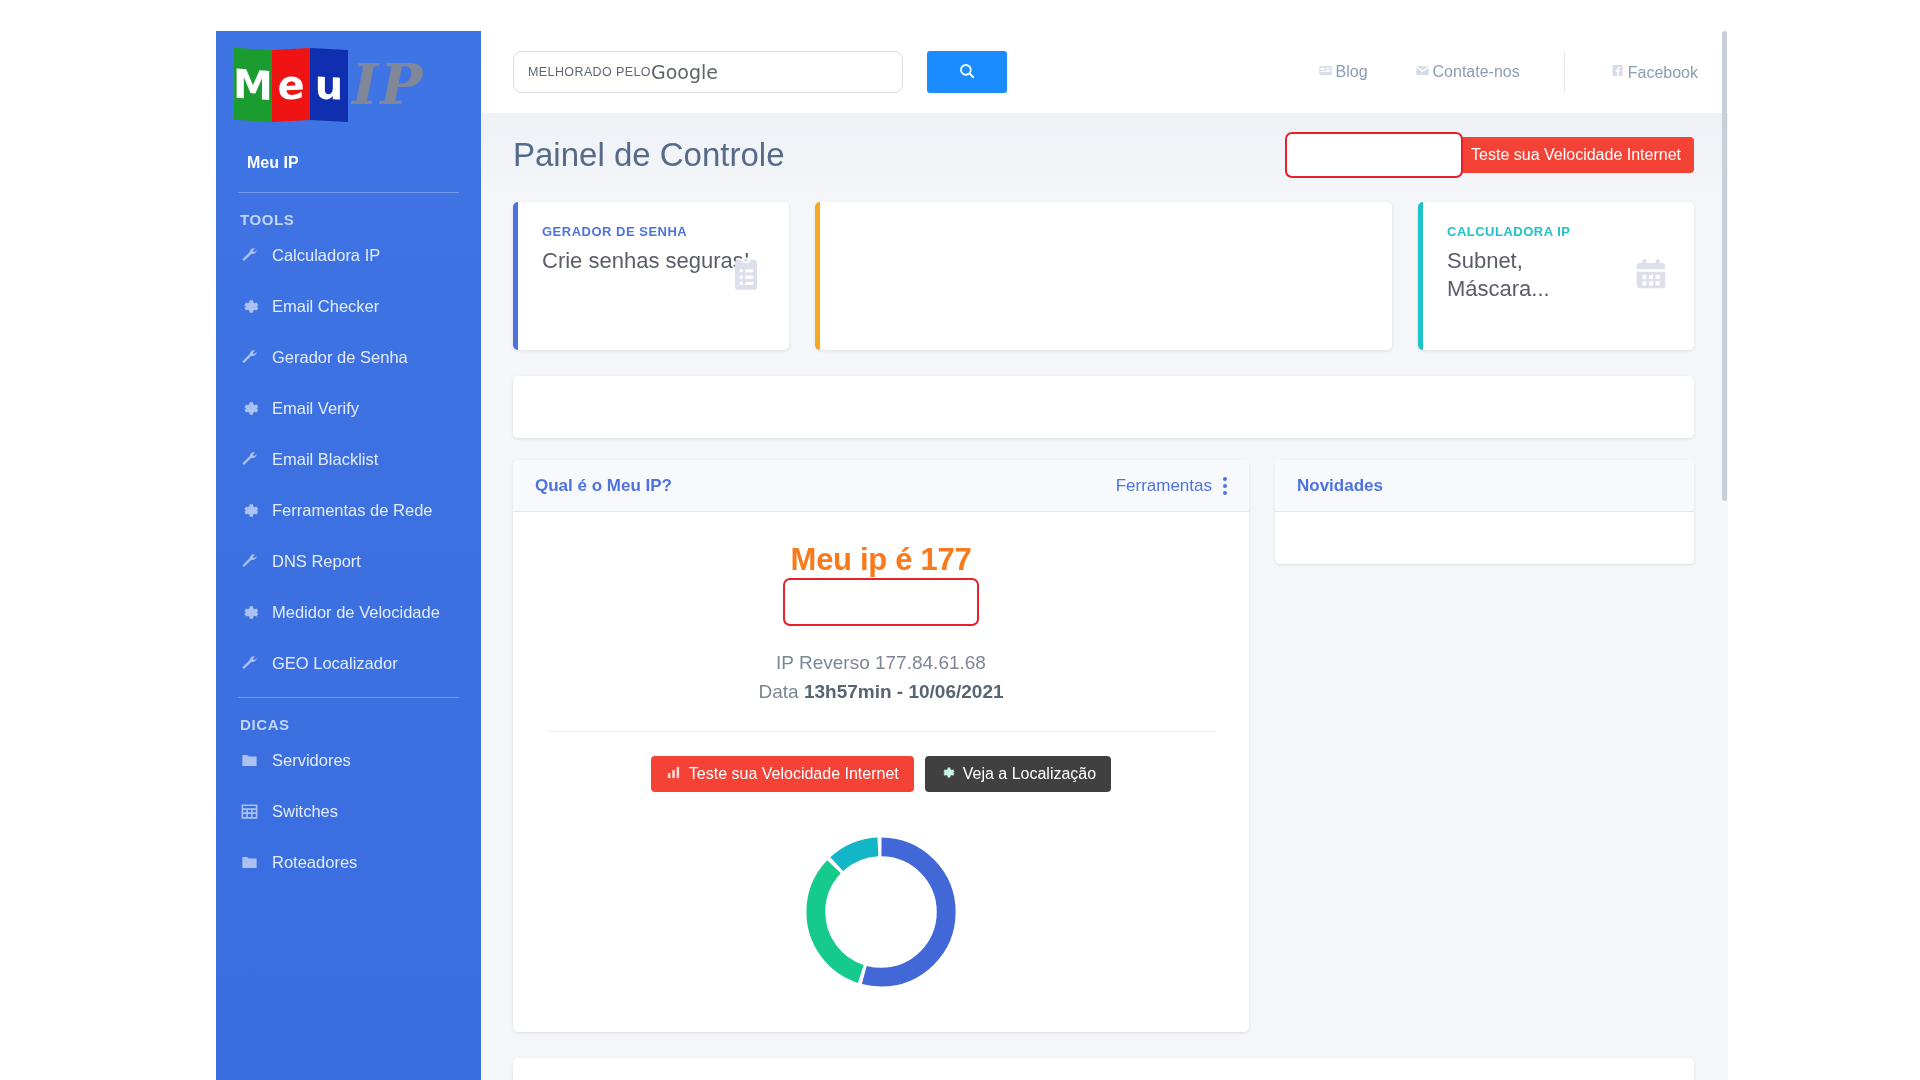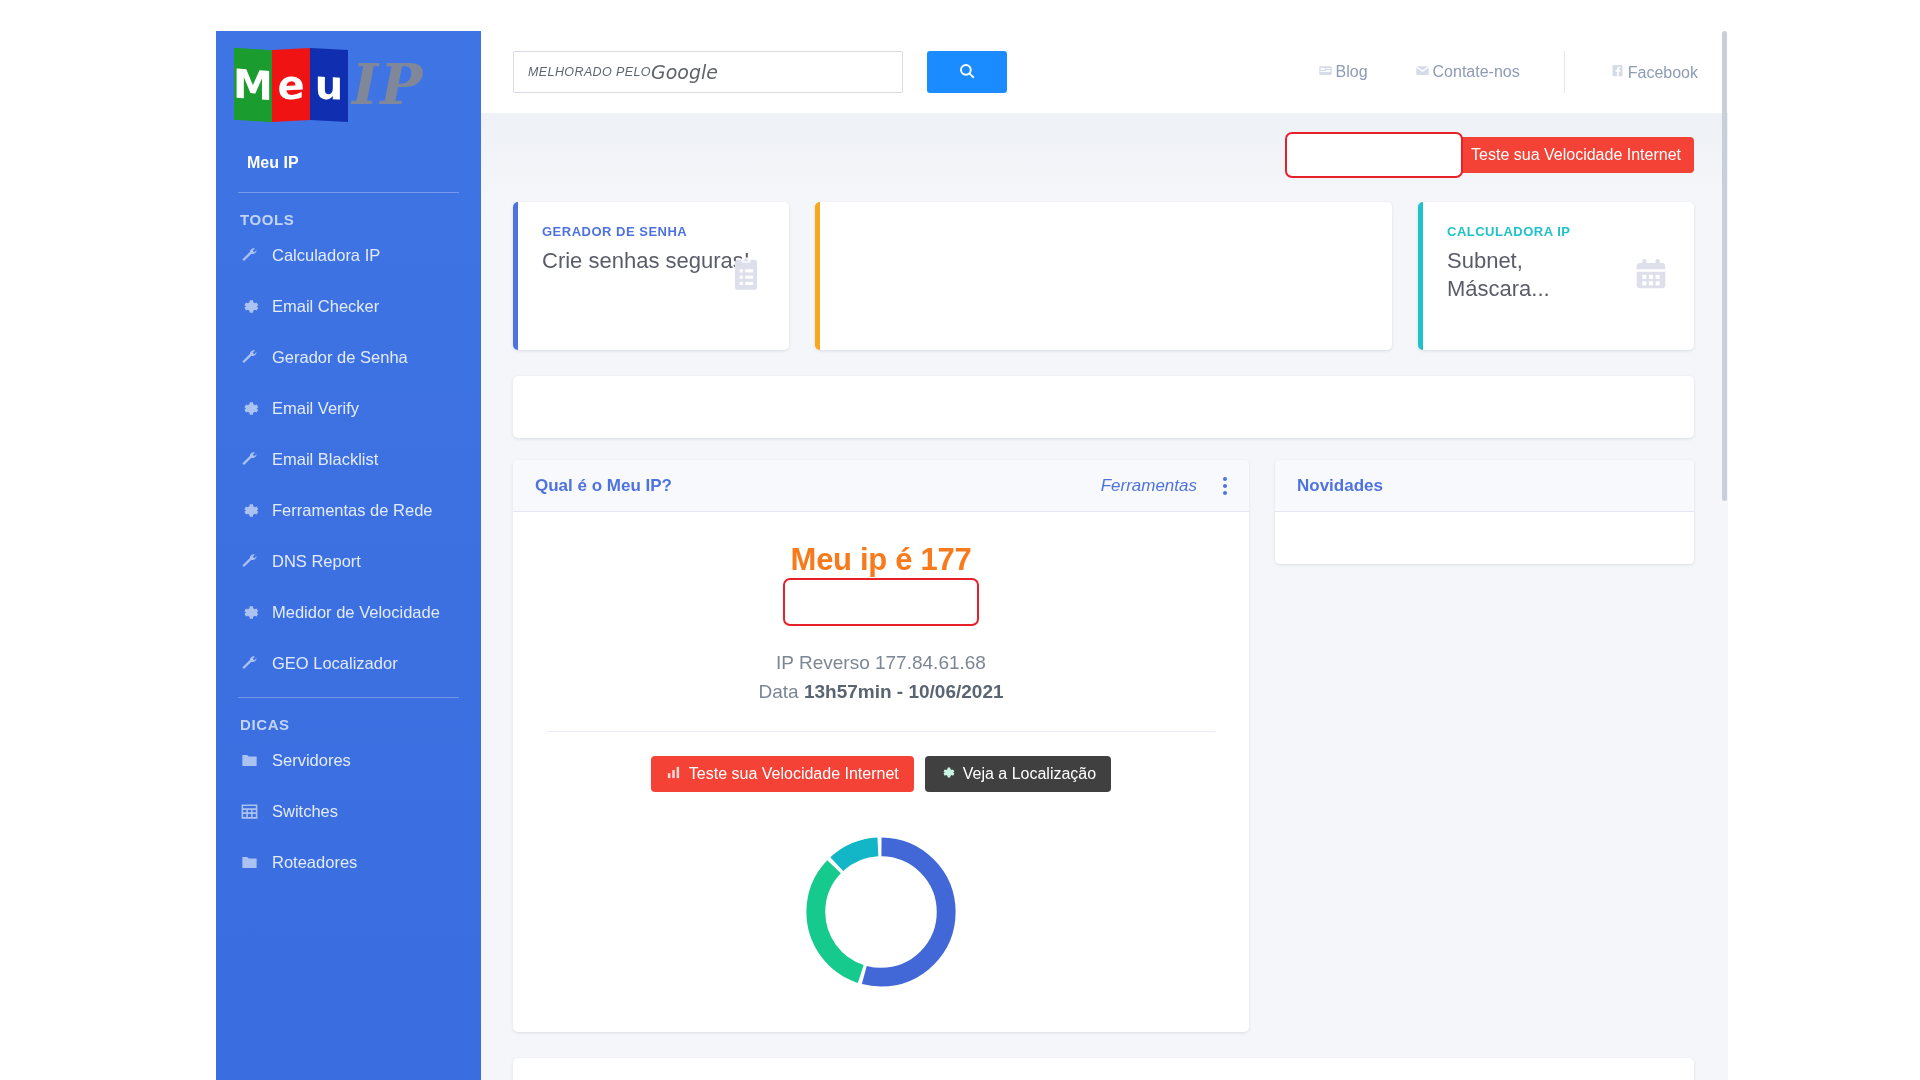--- a/index.html
+++ b/index.html
@@ -33,22 +33,22 @@
                padding:16px 0 16px 24px; line-height:1; }
   .side-item .ic { width:19px; height:19px; flex:0 0 19px; opacity:.72; }
   .side-item .ic svg { width:19px; height:19px; display:block; fill:#d7e2f8; }
 
   
   #content { flex:1; min-width:0; background:#f4f6f9; position:relative; overflow:hidden; }
 
   
   #topbar { height:82px; background:#fff; display:flex; align-items:center;
             padding:0 30px 0 32px; }
-  .search-box { width:390px; height:42px; border:1px solid #d9dde3; border-radius:1px;
-                background:#fff; display:flex; align-items:center; padding:0 14px;font-style:italic; }
+  .search-box { width:390px; height:42px; border:1px solid #d9dde3; border-radius:8px;
+                background:#fff; display:flex; align-items:center; padding:0 14px; }
   .sb-pre { font-size:12.5px; color:#5d6672; letter-spacing:.4px; }
   .sb-goog { font-size:19px; color:#5f6368; font-family:"DejaVu Sans", sans-serif;}
   .search-btn { width:80px; height:42px; background:#1a8cff; border-radius:3px; margin-left:24px;
                 display:flex; align-items:center; justify-content:center; border:none; }
   .search-btn svg { width:18px; height:18px; fill:none; stroke:#fff; stroke-width:2.4; }
   .top-right { margin-left:auto; display:flex; align-items:center; }
   .tlink { display:flex; align-items:center; gap:2px; color:#8d9bb5; font-size:16px;
            margin-left:46px; }
   .tlink svg { width:17px; height:15px; fill:#d5dce8; }
   .tdiv { width:1px; height:42px; background:#e3e7ee; margin-left:44px; }
@@ -82,21 +82,21 @@
   
   #strip { margin:26px 34px 0 32px; height:62px; background:#fff; border-radius:5px;
            box-shadow:0 1px 3px rgba(40,50,70,.12); }
 
   
   #maincols { display:flex; gap:26px; padding:22px 34px 0 32px; align-items:flex-start; }
   .panel { background:#fff; border-radius:5px; box-shadow:0 1px 3px rgba(40,50,70,.12); }
   .panel-head { background:#f8f9fc; border-bottom:1px solid #e3e6f0; border-radius:5px 5px 0 0;
                 height:52px; display:flex; align-items:center; padding:0 22px; }
   .panel-title { color:#4e73df; font-size:17px; font-weight:bold; }
-  .ferr { margin-left:auto; display:flex; align-items:center; gap:26px;font-style:italic; }
+  .ferr { margin-left:auto; display:flex; align-items:center; gap:11px; }
   .ferr-label { color:#4e73df; font-size:17px; }
   .dots { display:flex; flex-direction:column; gap:3px; }
   .dots i { width:4px; height:4px; background:#4e73df; border-radius:50%; display:block; }
 
   #ip-panel { flex:0 0 736px; }
   #ip-body { padding:30px 24px 34px 24px; }
   .ip-line { display:flex; align-items:center; justify-content:center;flex-direction:column; }
   .ip-text { font-size:31px; font-weight:bold; color:#f77b1c; letter-spacing:-.3px; }
   .redbox-ip { width:196px; height:48px; border:2px solid #e8202a; border-radius:7px;
                background:#fff; margin-left:0; }
@@ -297,20 +297,21 @@
           <span><svg viewBox="0 0 24 24">
                 <rect x="4" y="3" width="16" height="18" rx="2"></rect>
                 <path d="M14 21v-7h2.3l.4-2.7H14V9.6c0-.8.2-1.3 1.3-1.3h1.4V5.9c-.3 0-1.1-.1-2-.1-2 0-3.4 1.2-3.4 3.5v2H9v2.7h2.3V21z" fill="#fff"></path>
               </svg></span>
           <span>Facebook</span>
         </a>
       </div>
     </div>
 
     <div id="pagehead">
+      <h1 id="page-title">Painel de Controle</h1>
       <div class="head-right">
         <div class="redbox-top"></div>
         <button class="speed-top">Teste sua Velocidade Internet</button>
       </div>
     </div>
 
     <div id="cards">
       <div class="scard c1">
         <div class="sc-label">GERADOR DE SENHA</div>
         <div class="sc-value">Crie senhas seguras!</div>

